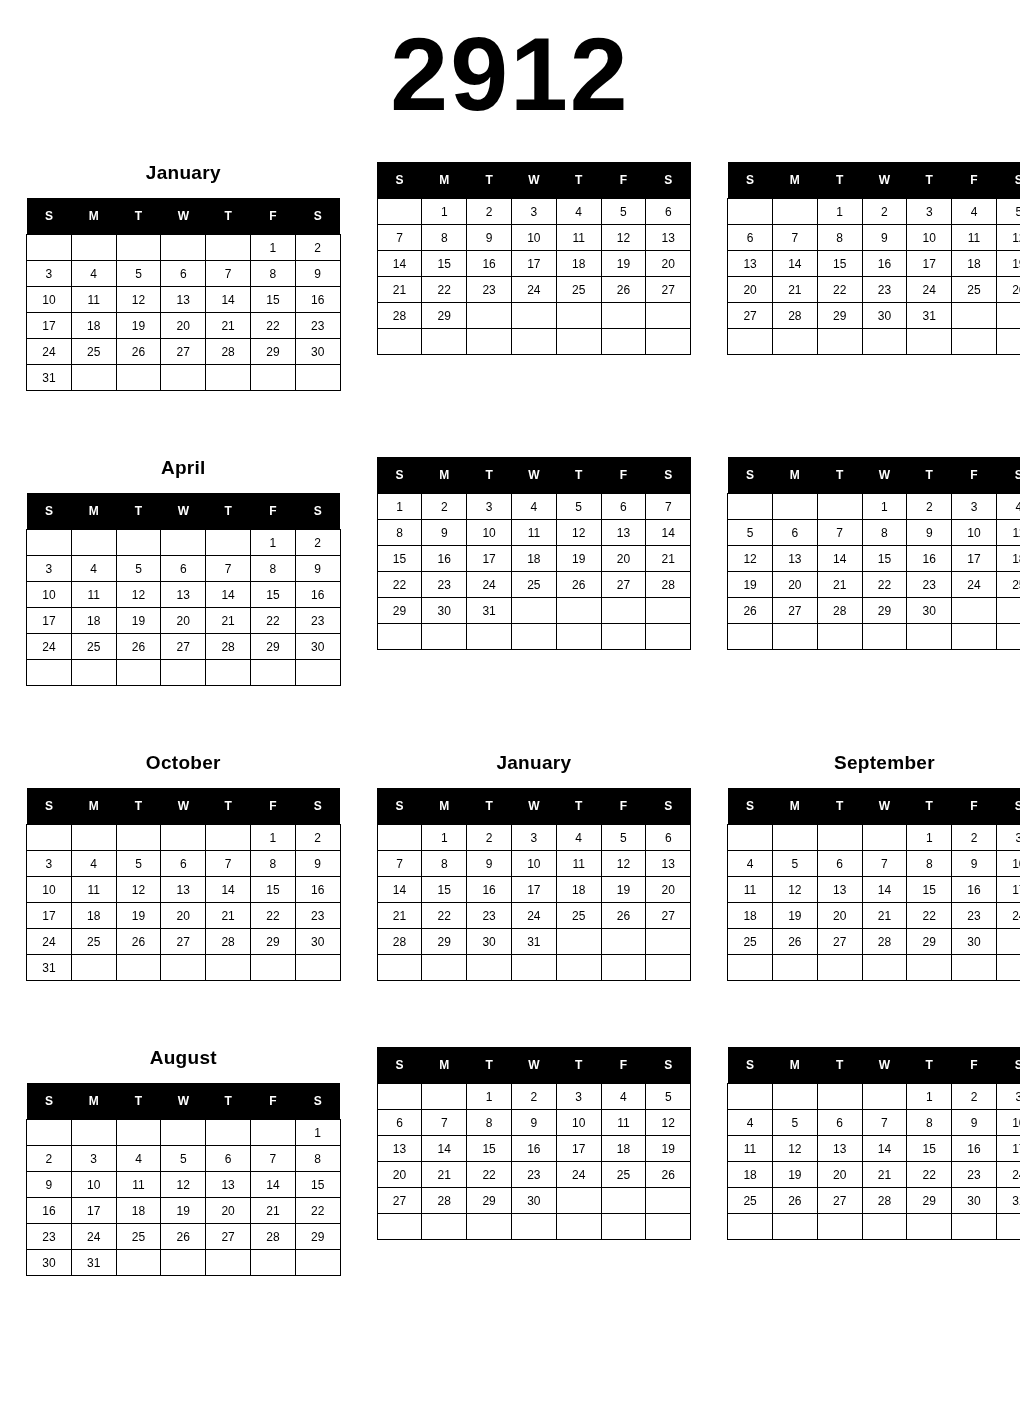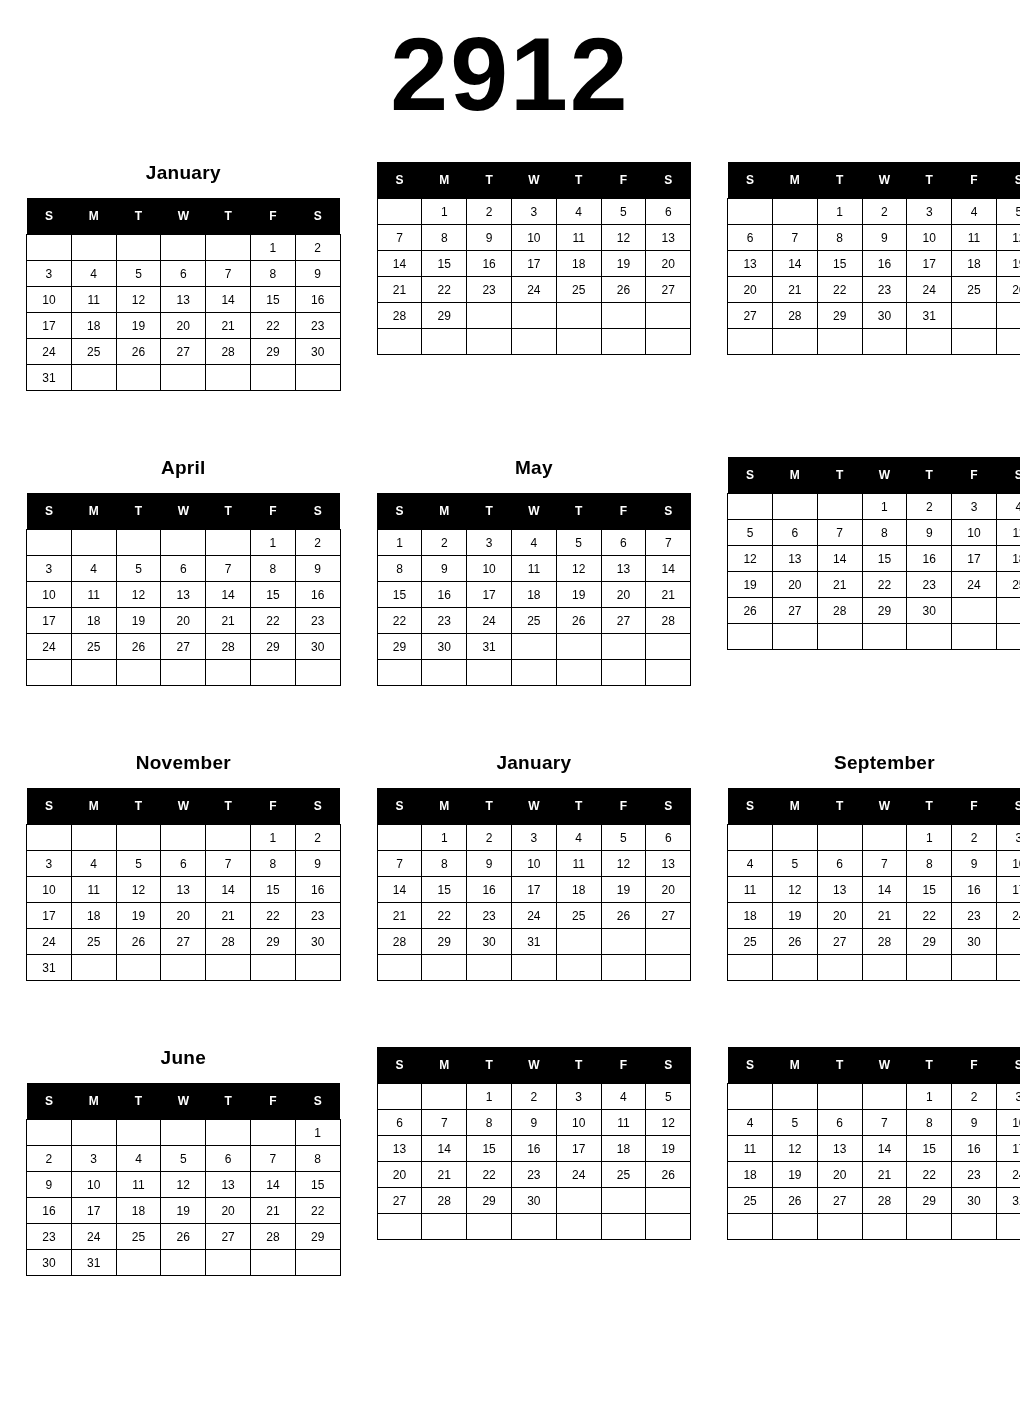--- a/index.html
+++ b/index.html
@@ -367,21 +367,20 @@
               <td></td>
               <td></td>
               <td></td>
               <td></td>
             </tr>
           </tbody>
         </table>
         <div class="m-spacer"></div>
       </div>
       <div class="month">
-        <div class="month-name">May</div>
         <table class="cal">
           <thead>
             <tr>
               <th>S</th>
               <th>M</th>
               <th>T</th>
               <th>W</th>
               <th>T</th>
               <th>F</th>
               <th>S</th>
@@ -512,21 +511,21 @@
               <td></td>
               <td></td>
               <td></td>
               <td></td>
             </tr>
           </tbody>
         </table>
         <div class="m-spacer"></div>
       </div>
       <div class="month">
-        <div class="month-name">November</div>
+        <div class="month-name">October</div>
         <table class="cal">
           <thead>
             <tr>
               <th>S</th>
               <th>M</th>
               <th>T</th>
               <th>W</th>
               <th>T</th>
               <th>F</th>
               <th>S</th>
@@ -731,21 +730,21 @@
               <td></td>
               <td></td>
               <td></td>
               <td></td>
             </tr>
           </tbody>
         </table>
         <div class="m-spacer"></div>
       </div>
       <div class="month">
-        <div class="month-name">June</div>
+        <div class="month-name">August</div>
         <table class="cal">
           <thead>
             <tr>
               <th>S</th>
               <th>M</th>
               <th>T</th>
               <th>W</th>
               <th>T</th>
               <th>F</th>
               <th>S</th>

